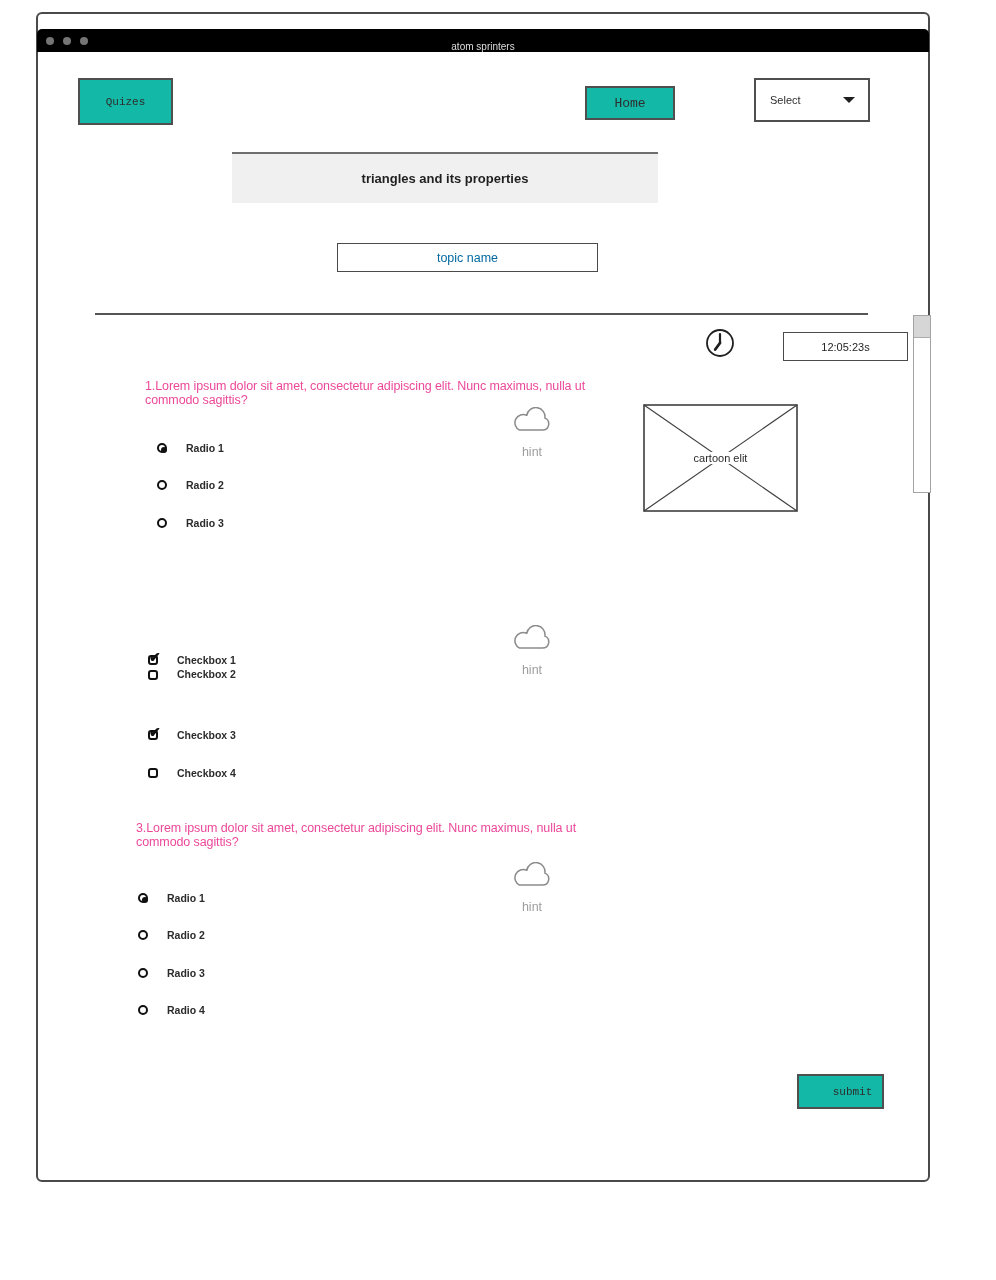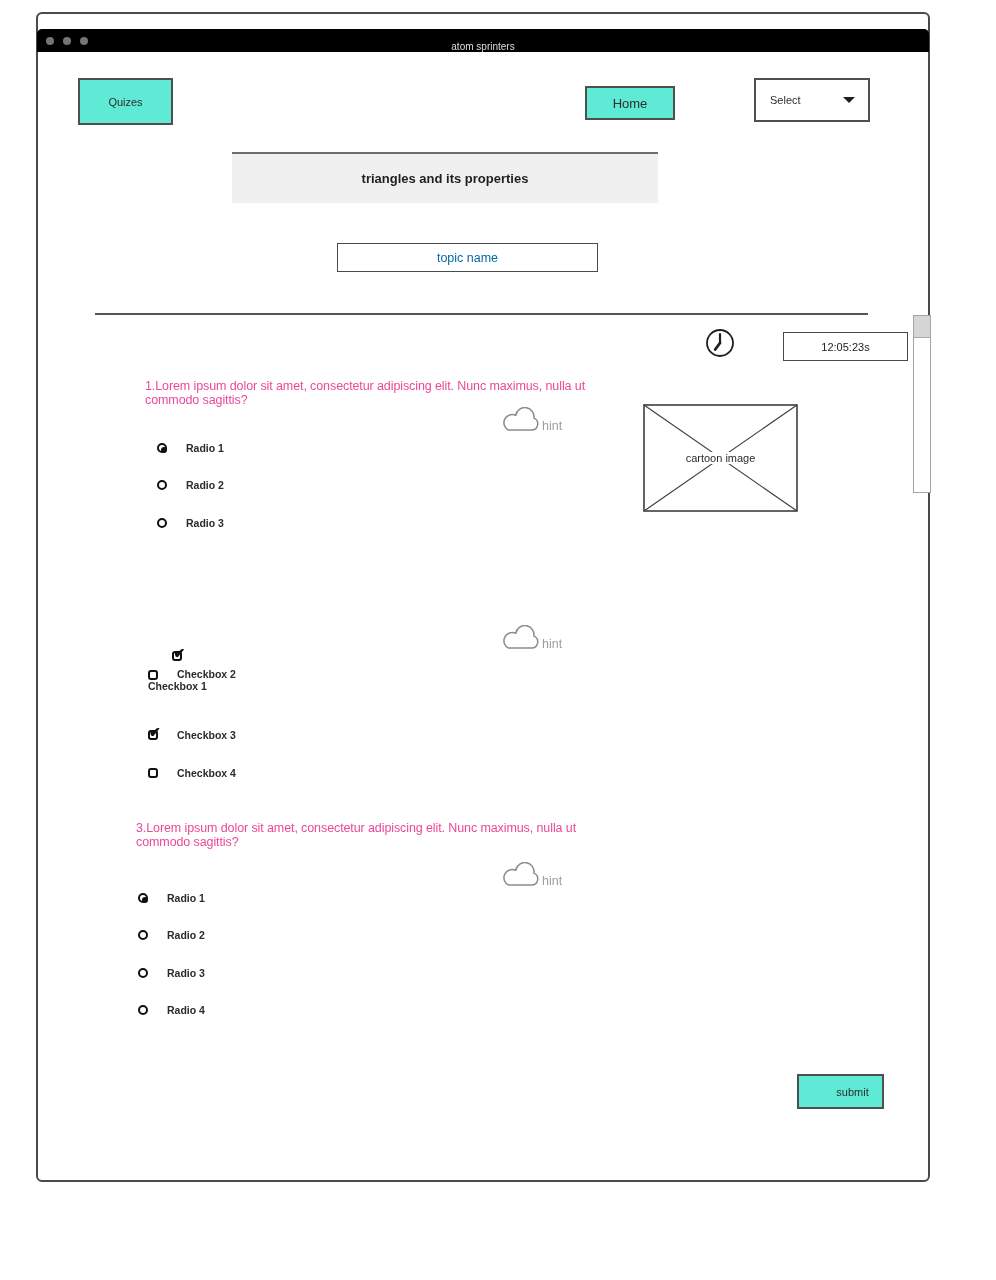--- a/index.html
+++ b/index.html
@@ -9,22 +9,22 @@
   .window { position:absolute; left:36px; top:12px; width:894px; height:1170px;
             background:#fff; border:2px solid #4a4a4a; border-radius:6px; }
 
   .titlebar { position:absolute; left:-1px; top:-1px; right:-1px; height:23px;
               background:#000000; border-radius:5px 5px 0 0;
               display:flex; align-items:flex-end;margin-top:16px; }
   .dots { position:absolute; left:9px; top:0; height:100%; display:flex; align-items:center; gap:9px; }
   .dot { width:8px; height:8px; border-radius:50%; background:#757575; }
   .win-title { width:100%; text-align:center; color:#dedede; font-size:10px; }
 
-  .box-btn { position:absolute; background:#5eead4; border:2px solid #4f4f4f;
-             display:flex; align-items:center; justify-content:center; cursor:pointer; }
+  .box-btn { position:absolute; background:#14b8a6; border:2px solid #4f4f4f;
+             display:flex; align-items:center; justify-content:center; cursor:pointer;font-family:Liberation Mono, monospace; }
   .quizes-btn { left:40px; top:64px; width:95px; height:47px; font-size:11px; }
   .home-btn   { left:547px; top:72px; width:90px; height:34px; font-size:13px; }
   .submit-btn { left:759px; top:1060px; width:87px; height:35px; font-size:11px;padding-left:24px; }
 
   .select { position:absolute; left:716px; top:64px; width:116px; height:44px;
             border:2px solid #4f4f4f; background:#fff; display:flex; align-items:center;
             justify-content:space-between; padding:0 13px 0 14px; font-size:11px; cursor:pointer; }
   .caret { width:0; height:0; border-left:6px solid transparent; border-right:6px solid transparent;
            border-top:6px solid #1f1f1f; }
 
@@ -62,21 +62,21 @@
   .radio { width:10px; height:10px; border:2.6px solid #101010; border-radius:50%;
            position:relative; flex:0 0 auto; }
   .radio.on::after { content:""; position:absolute; left:2px; top:2px; width:6px; height:6px;
                      background:#101010; border-radius:50%; }
 
   .checkbox { width:10px; height:10px; border:2.2px solid #101010; border-radius:3px;
               position:relative; flex:0 0 auto; }
   .checkbox.on::after { content:"\2714"; position:absolute; left:-1px; top:-8px;
                         font-size:14px; font-weight:bold; color:#101010; }
 
-  .hint { position:absolute; width:64px; display:flex; flex-direction:row;
+  .hint { position:absolute; width:64px; display:flex; flex-direction:column;
           align-items:center; cursor:pointer; }
   .hint-cloud { width:42px; height:29px; }
   .hint-label { margin-top:9px; font-size:12.5px; color:#9e9e9e; }
   .h1 { left:462px; top:393px; }
   .h2 { left:462px; top:611px; }
   .h3 { left:462px; top:848px; }
 
   .cartoon { position:absolute; left:605px; top:390px; width:155px; height:108px; }
   .cartoon svg { position:absolute; left:0; top:0; }
   .cartoon-label { position:absolute; left:50%; top:50%; transform:translate(-50%,-50%);
@@ -149,25 +149,25 @@
     </svg>
     <span class="hint-label">hint</span>
   </div>
 
   <div class="cartoon">
     <svg width="155" height="108" viewBox="0 0 155 108">
       <rect x="1" y="1" width="153" height="106" fill="none" stroke="#3f3f3f" stroke-width="1.6"></rect>
       <line x1="1" y1="1" x2="154" y2="107" stroke="#3f3f3f" stroke-width="1.2"></line>
       <line x1="154" y1="1" x2="1" y2="107" stroke="#3f3f3f" stroke-width="1.2"></line>
     </svg>
-    <span class="cartoon-label">cartoon image</span>
-  </div>
-
-
-  <div class="opt" style="left:110px; top:637px;flex-direction:column;">
+    <span class="cartoon-label">cartoon elit</span>
+  </div>
+
+
+  <div class="opt" style="left:110px; top:637px;">
     <span class="checkbox on"></span>
     <span class="opt-label">Checkbox 1</span>
   </div>
   <div class="opt" style="left:110px; top:648px;align-items:flex-end;">
     <span class="checkbox"></span>
     <span class="opt-label">Checkbox 2</span>
   </div>
   <div class="opt" style="left:110px; top:712px;">
     <span class="checkbox on"></span>
     <span class="opt-label">Checkbox 3</span>

